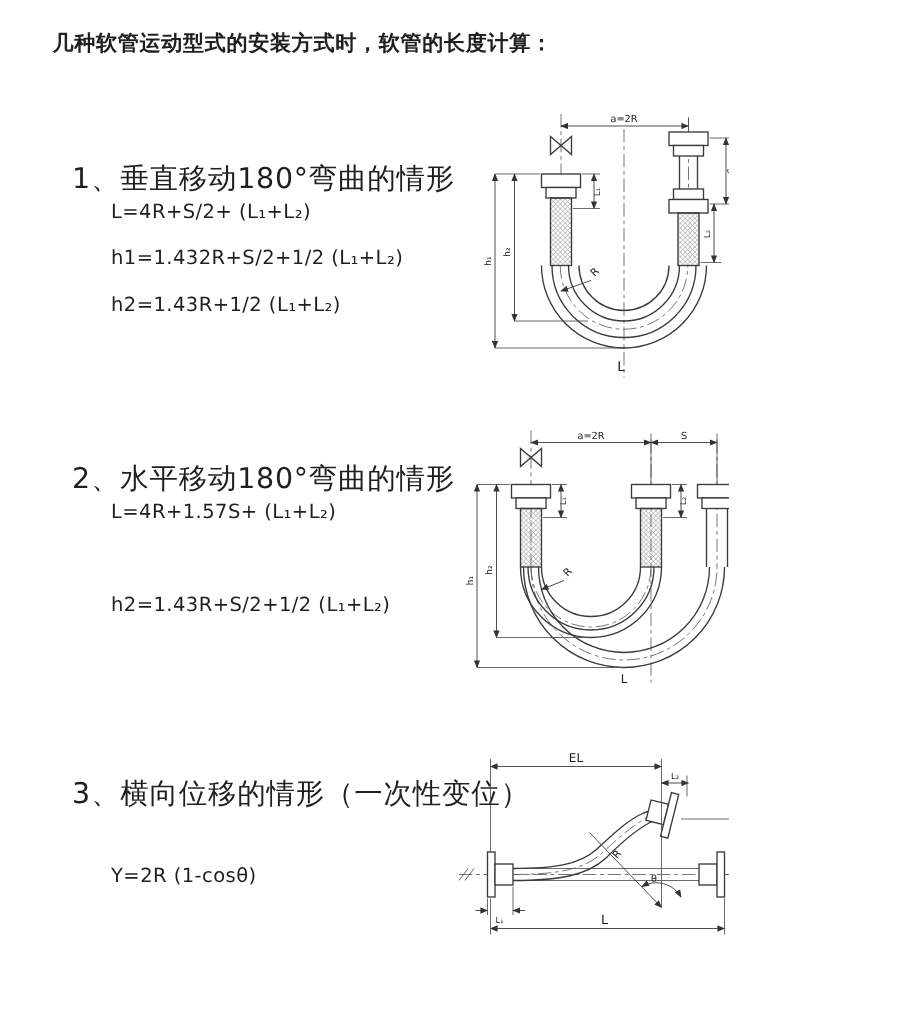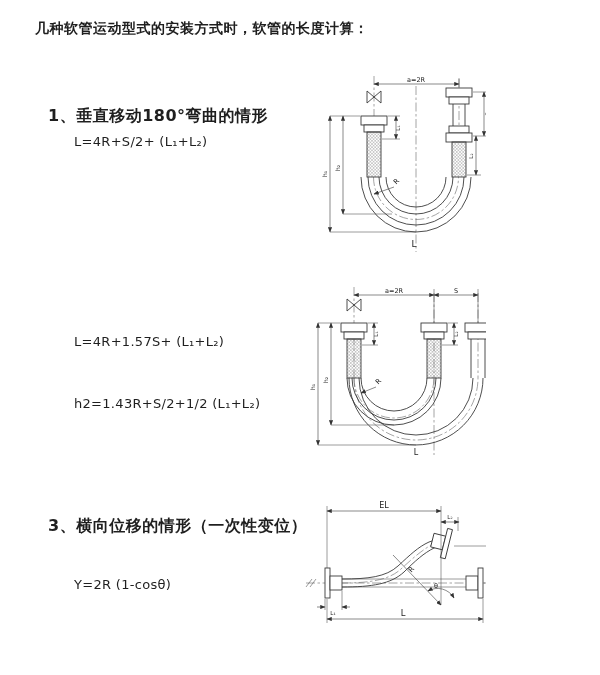--- a/index.html
+++ b/index.html
@@ -3,40 +3,43 @@
 <meta charset="utf-8">
 <style>
   html,body{margin:0;padding:0;background:#fff;}
   .page{
     position:relative;width:486px;height:675px;background:#ffffff;overflow:hidden;
     font-family:"DejaVu Sans","Liberation Sans",sans-serif;color:#1f1f1f;
   }
   .doc-title{
     position:absolute;left:35px;top:20px;font-size:14px;font-weight:700;letter-spacing:.5px;
   }
-  .sec-heading{position:absolute;font-size:16px;font-weight:700;letter-spacing:.5px;}
+  .sec-heading{position:absolute;font-size:19px;font-weight:400;letter-spacing:.5px;}
   .formula{position:absolute;font-size:13px;font-weight:400;letter-spacing:.3px;white-space:pre;}
   svg.dg{position:absolute;}
   svg .ln{fill:none;stroke:#3a3a3a;stroke-width:.9;}
   svg .tn{fill:none;stroke:#4a4a4a;stroke-width:.55;}
   svg .dm{fill:none;stroke:#3a3a3a;stroke-width:.6;}
   svg .cl{fill:none;stroke:#5a5a5a;stroke-width:.55;stroke-dasharray:9 2.5 2.5 2.5;}
   svg rect.fit{fill:#fff;stroke:#3a3a3a;stroke-width:.9;}
   svg text{fill:#222;font-family:"DejaVu Sans","Liberation Sans",sans-serif;}
 </style>
 </head>
 <body>
 
 <div class="page">
 
   <div class="doc-title">几种软管运动型式的安装方式时，软管的长度计算：</div>
 
   <div class="sec-heading" style="left:48px;top:106px">1、垂直移动180°弯曲的情形</div>
   <div class="formula" style="left:74px;top:134px">L=4R+S/2+ (L₁+L₂)</div>
-
+  <div class="formula" style="left:74px;top:165px">h1=1.432R+S/2+1/2 (L₁+L₂)</div>
+  <div class="formula" style="left:74px;top:196px">h2=1.43R+1/2 (L₁+L₂)</div>
+
+  <div class="sec-heading" style="left:48px;top:306px">2、水平移动180°弯曲的情形</div>
   <div class="formula" style="left:74px;top:334px">L=4R+1.57S+ (L₁+L₂)</div>
   <div class="formula" style="left:74px;top:396px">h2=1.43R+S/2+1/2 (L₁+L₂)</div>
 
   <div class="sec-heading" style="left:48px;top:516px">3、横向位移的情形（一次性变位）</div>
   <div class="formula" style="left:74px;top:577px">Y=2R (1-cosθ)</div>
 
   <svg class="dg" style="left:316px;top:72px" width="280" height="190" viewBox="0 0 280 190">
     <defs>
       <marker id="a1" viewBox="0 0 10 8" refX="9" refY="4" markerWidth="9" markerHeight="7" orient="auto-start-reverse">
         <path d="M0,0 L10,4 L0,8 z" fill="#333"></path>

